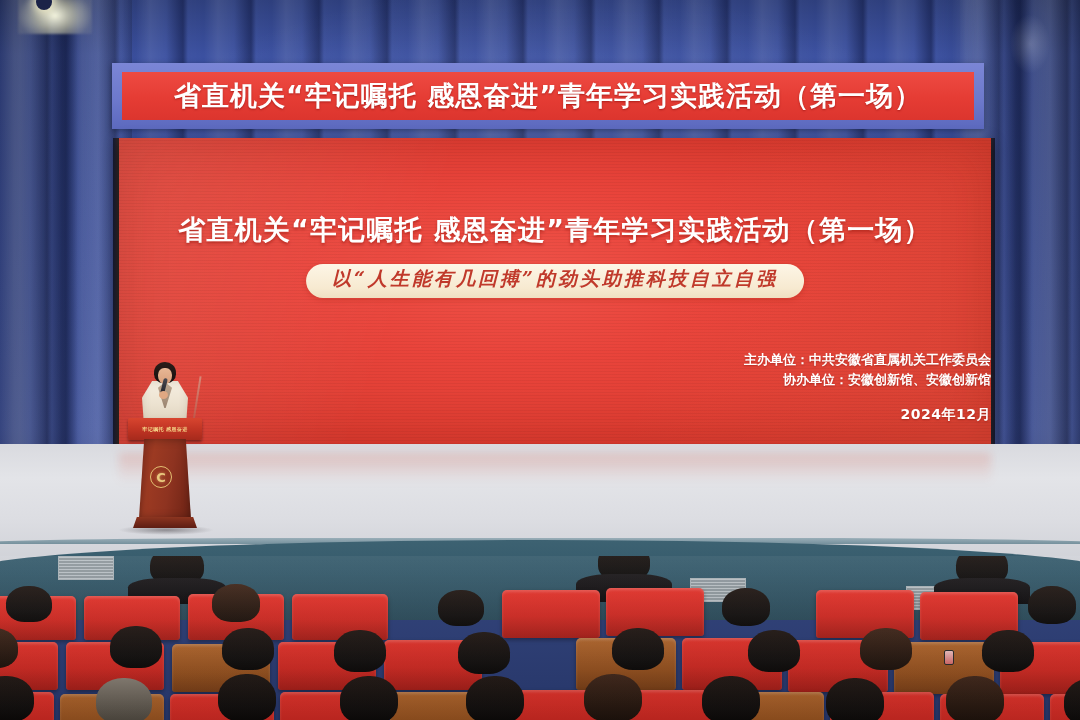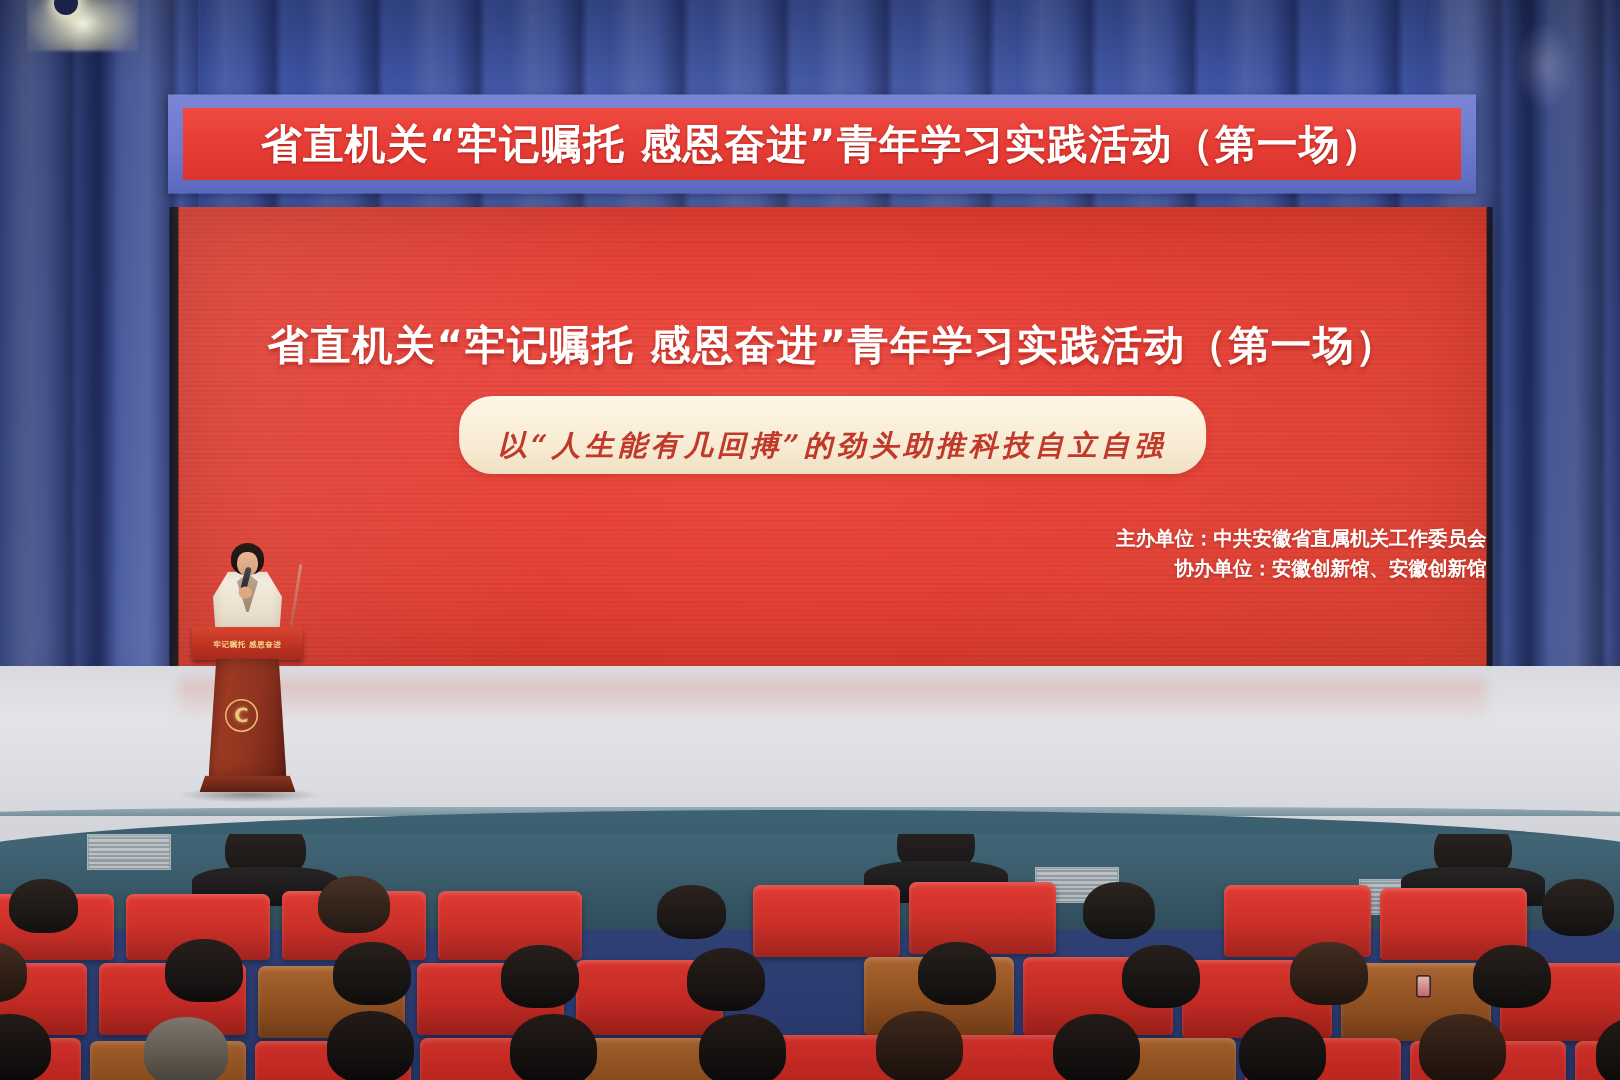--- a/index.html
+++ b/index.html
@@ -119,21 +119,21 @@
 
   
   .scr-title{
     position:absolute;left:0;right:0;top:74px;text-align:center;
     font-family:"DejaVu Sans","Liberation Sans",sans-serif;
     font-weight:bold;color:#fff;font-size:27px;letter-spacing:1.2px;
     white-space:nowrap;text-shadow:0 2px 3px rgba(130,10,0,.45);
   }
   .ribbon{
     position:absolute;left:50%;transform:translateX(-50%);top:126px;
-    padding:20px 26px 6px;border-radius:22px;
+    padding:2px 26px 6px;border-radius:22px;
     background:linear-gradient(180deg,#fdf6e6,#f7ead1 70%,#efe0c2);
     box-shadow:0 2px 5px rgba(150,30,10,.25);
     white-space:nowrap;
     text-align:right;
   }
   .ribbon-text{
     font-family:"DejaVu Serif","Liberation Serif",serif;
     font-style:italic;font-weight:bold;
     color:#c0392b;font-size:19px;letter-spacing:3px;
   }
@@ -306,20 +306,21 @@
 
     <div class="scr-title">省直机关“牢记嘱托 感恩奋进”青年学习实践活动（第一场）</div>
 
     <div class="ribbon">
       <span class="ribbon-text">以“人生能有几回搏”的劲头助推科技自立自强</span>
     </div>
 
     <div class="org-block">
       <div>主办单位：中共安徽省直属机关工作委员会</div>
       <div>协办单位：安徽创新馆、安徽创新馆</div>
+      <div class="org-date">2024年12月</div>
     </div>
   </div>
   <div class="screen-base"></div>
   <div class="screen-base-gloss"></div>
 
   <div class="stage-floor">
     
   </div>
   <div class="floor-reflect"></div>
 

